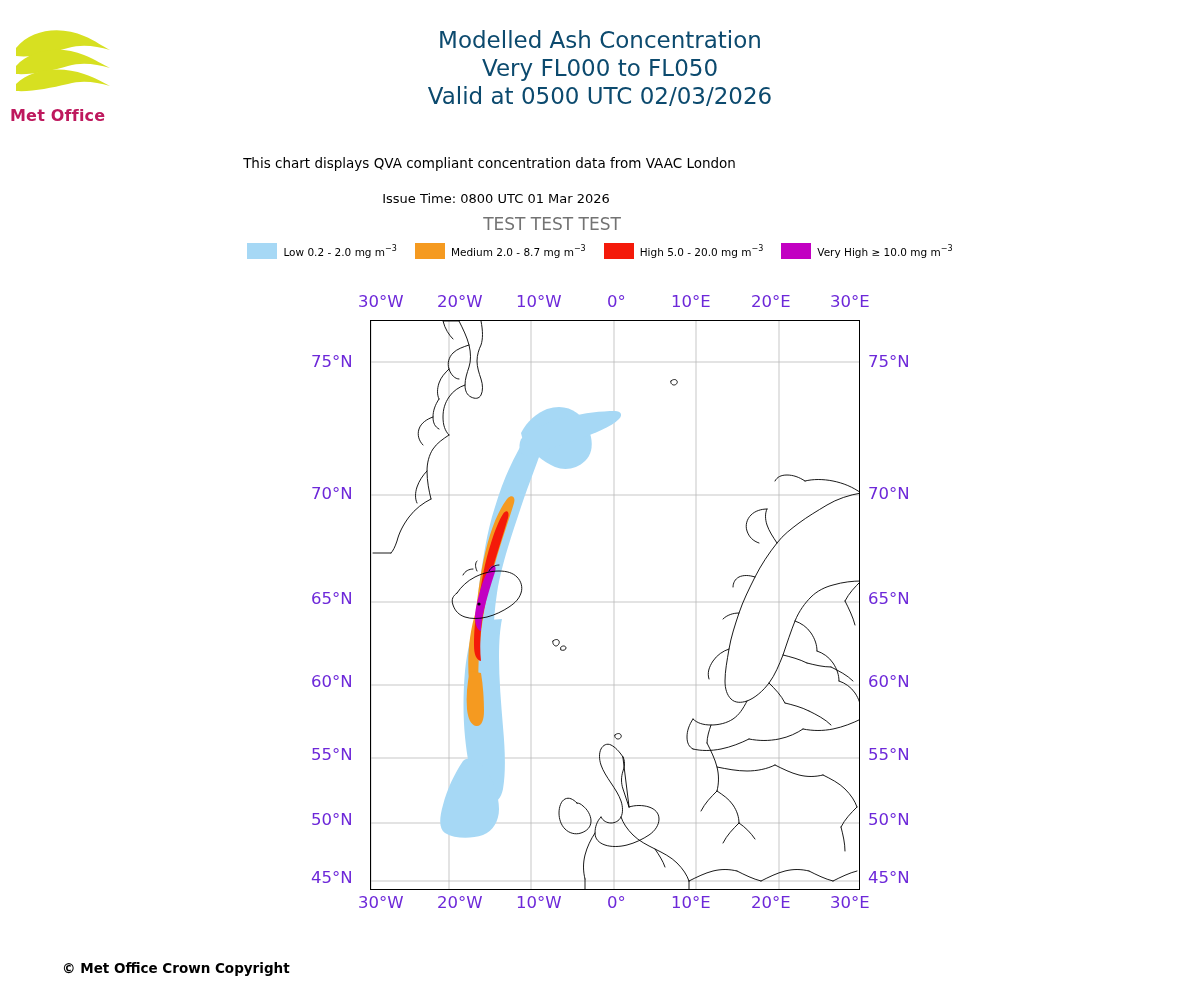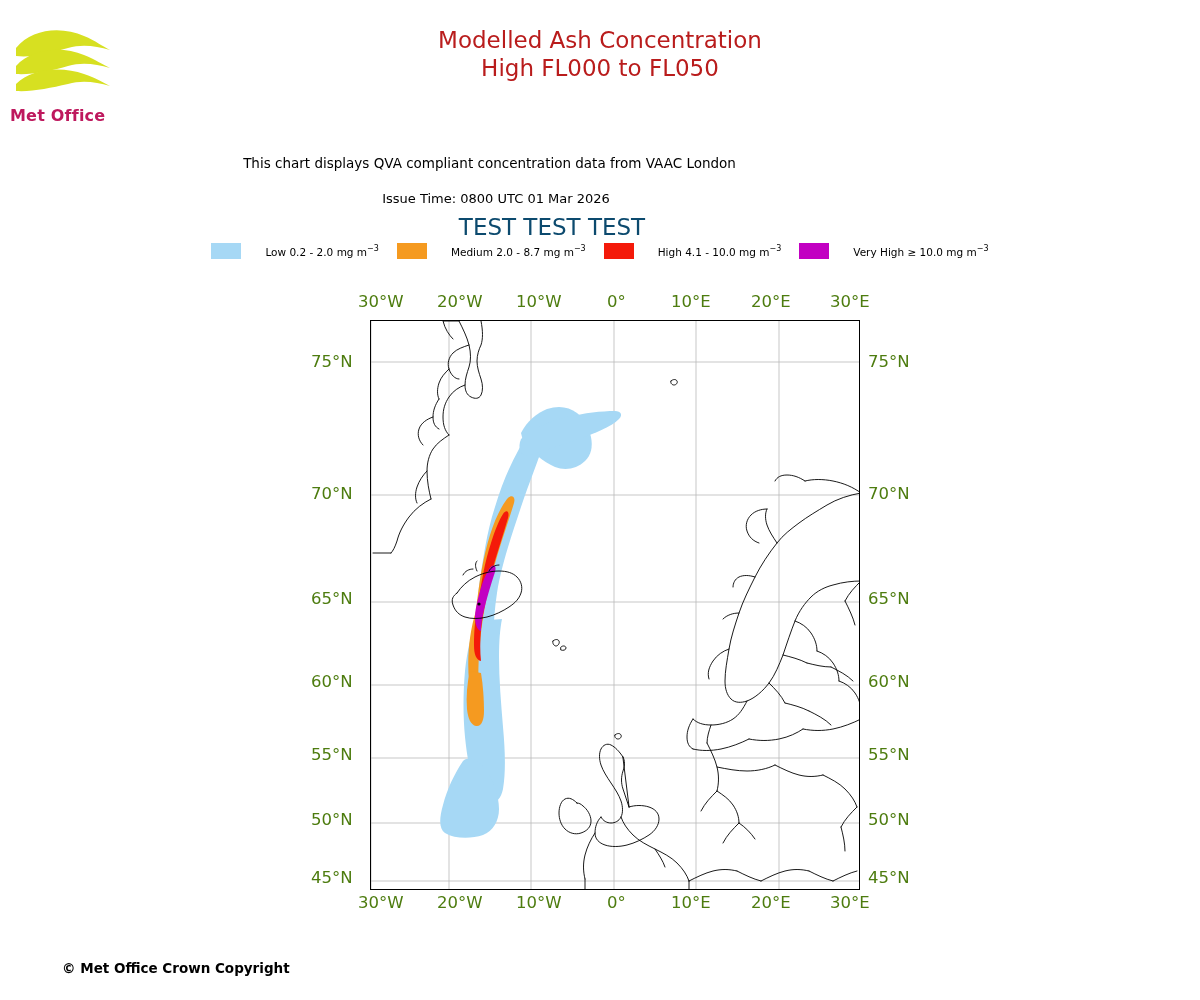--- a/index.html
+++ b/index.html
@@ -38,21 +38,21 @@
   #title-block {
     position: absolute;
     left: 0;
     top: 26px;
     width: 1200px;
     text-align: center;
   }
   #title-block .t-line {
     font-size: 23px;
     line-height: 28px;
-    color: #b91c1c;
+    color: #0c4a6e;
   }
   #title-block .t-line.first {
     font-size: 23px;
   }
   #subtitle {
     position: absolute;
     left: 0;
     top: 155px;
     width: 979px;
     text-align: center;
@@ -65,22 +65,22 @@
     width: 992px;
     text-align: center;
     font-size: 13px;
   }
   #test-banner {
     position: absolute;
     left: 0;
     top: 214px;
     width: 1104px;
     text-align: center;
-    font-size: 23px;
-    color: #0c4a6e;
+    font-size: 17px;
+    color: #737373;
   }
 
   
   #legend {
     position: absolute;
     left: 0;
     top: 243px;
     width: 1200px;
     display: flex;
     justify-content: center;
@@ -91,21 +91,21 @@
     align-items: center;
     margin: 0 9px;
   }
   #legend .swatch {
     width: 30px;
     height: 16px;
     display: inline-block;
   }
   #legend .legend-label {
     font-size: 10.5px;
-    margin-left: 24px;
+    margin-left: 6px;
     white-space: nowrap;
   }
   sup { font-size: 8px; vertical-align: super; }
 
   
   #map-area {
     position: absolute;
     left: 370px;
     top: 320px;
     width: 490px;
@@ -113,21 +113,21 @@
     border: 1px solid #000;
     box-sizing: border-box;
     background: #ffffff;
     overflow: hidden;
   }
   #map-area svg { display: block; }
 
   .tick-label {
     position: absolute;
     font-size: 16.5px;
-    color: #4d7c0f;
+    color: #6d28d9;
     white-space: nowrap;
   }
 
   
   #copyright {
     position: absolute;
     left: 62px;
     top: 960px;
     font-size: 13.5px;
     font-weight: bold;
@@ -142,39 +142,40 @@
       <path d="M6,30 C22,10 52,8 74,18 C86,23 92,28 100,32 C86,28 72,26 58,30 C40,35 22,40 6,38 Z"></path>
       <path d="M6,48 C22,30 52,28 74,37 C86,42 92,46 100,50 C86,46 72,44 58,48 C40,53 22,57 6,56 Z"></path>
       <path d="M6,66 C22,50 52,48 74,56 C86,60 92,64 100,68 C86,64 72,62 58,66 C40,70 22,74 6,73 Z"></path>
     </g>
   </svg>
   <div class="logo-text">Met Office</div>
 </div>
 
 <div id="title-block">
   <div class="t-line first">Modelled Ash Concentration</div>
-  <div class="t-line">High FL000 to FL050</div>
+  <div class="t-line">Very FL000 to FL050</div>
+  <div class="t-line">Valid at 0500 UTC 02/03/2026</div>
 </div>
 
 <div id="subtitle">This chart displays QVA compliant concentration data from VAAC London</div>
 <div id="issue-time">Issue Time: 0800 UTC 01 Mar 2026</div>
 <div id="test-banner">TEST TEST TEST</div>
 
 <div id="legend">
   <div class="legend-item">
     <span class="swatch" style="background:#a6d8f5"></span>
     <span class="legend-label"><span>Low 0.2 - 2.0 mg m</span><sup>−3</sup></span>
   </div>
   <div class="legend-item">
     <span class="swatch" style="background:#f59a20"></span>
     <span class="legend-label"><span>Medium 2.0 - 8.7 mg m</span><sup>−3</sup></span>
   </div>
   <div class="legend-item">
     <span class="swatch" style="background:#f41a0a"></span>
-    <span class="legend-label"><span>High 4.1 - 10.0 mg m</span><sup>−3</sup></span>
+    <span class="legend-label"><span>High 5.0 - 20.0 mg m</span><sup>−3</sup></span>
   </div>
   <div class="legend-item">
     <span class="swatch" style="background:#c200c2"></span>
     <span class="legend-label"><span>Very High ≥ 10.0 mg m</span><sup>−3</sup></span>
   </div>
 </div>
 
 <div class="tick-label" style="left:358px; top:292px;">30°W</div>
 <div class="tick-label" style="left:437px; top:292px;">20°W</div>
 <div class="tick-label" style="left:516px; top:292px;">10°W</div>

